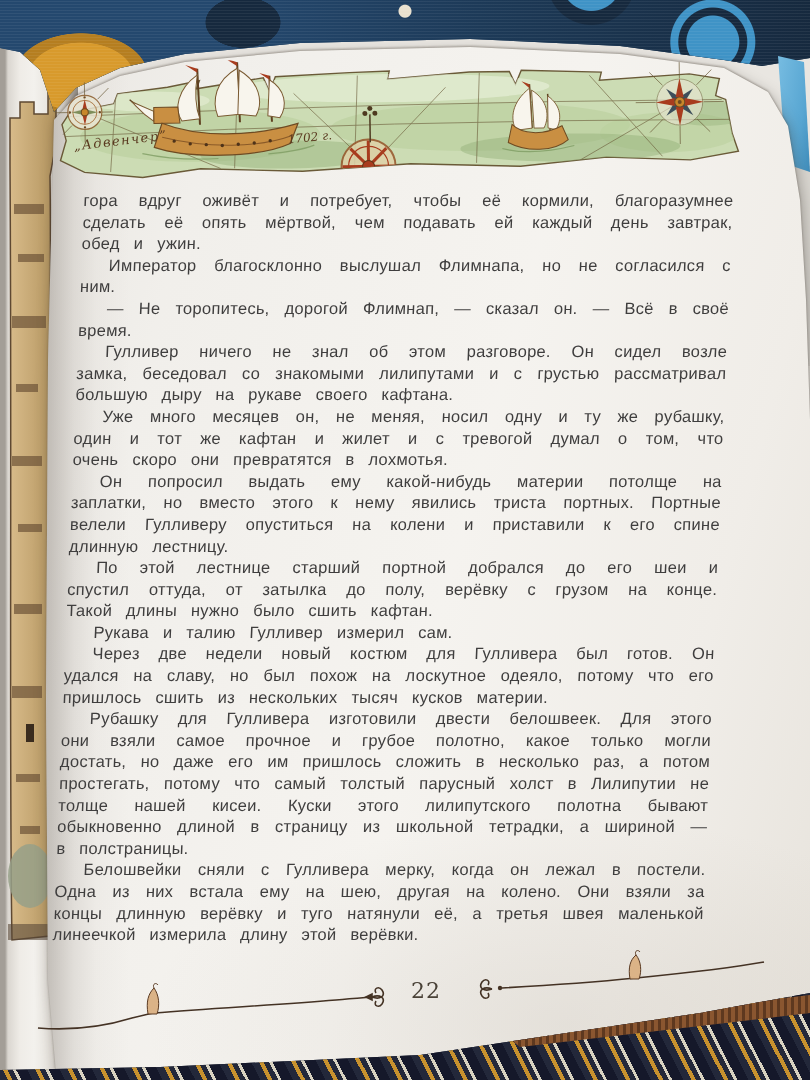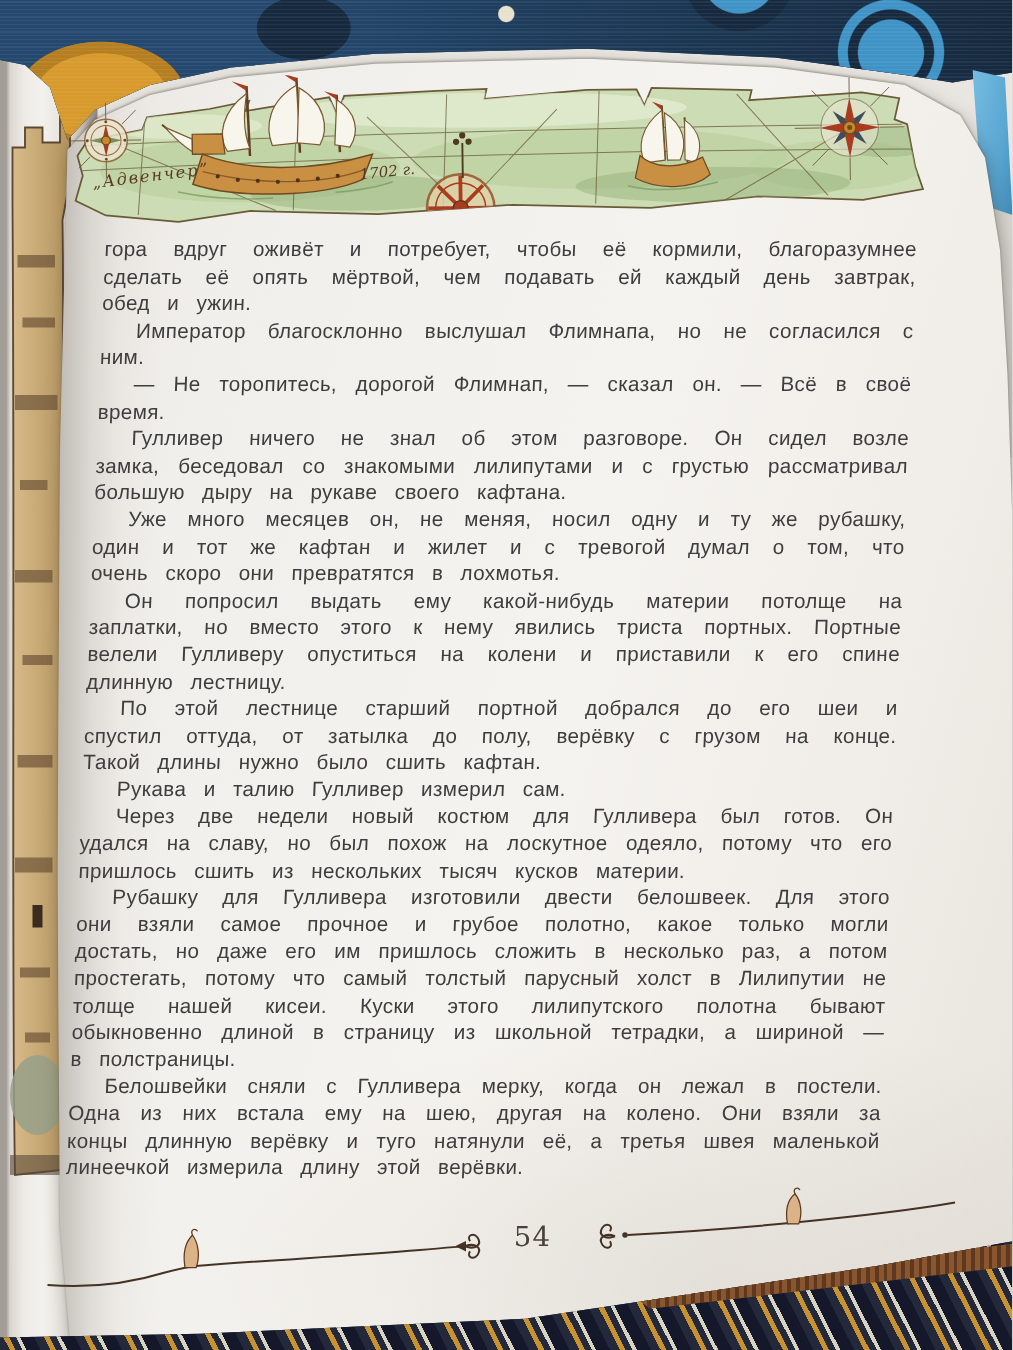--- a/index.html
+++ b/index.html
@@ -301,19 +301,19 @@
       <path d="M336,49 C344,46 350,50 346,56 C343,60 337,58 340,53"></path>
       <path d="M330,49 L336,46 L336,52 Z" fill="#443224"></path>
     </g>
     <g stroke="#443224" stroke-width="1.6" fill="none">
       <path d="M456,41 C448,44 442,40 446,34 C449,30 455,32 452,37"></path>
       <path d="M456,41 C448,38 442,42 446,48 C449,52 455,50 452,45"></path>
     </g>
     <circle cx="464" cy="40" r="2.2" fill="#443224"></circle>
   </svg>
 
-  <div class="folio">54</div>
+  <div class="folio">22</div>
 
   <div class="fabric-bottom">
     <div class="rug-hem"></div>
   </div>
 
 </div>
 
 </body></html>

